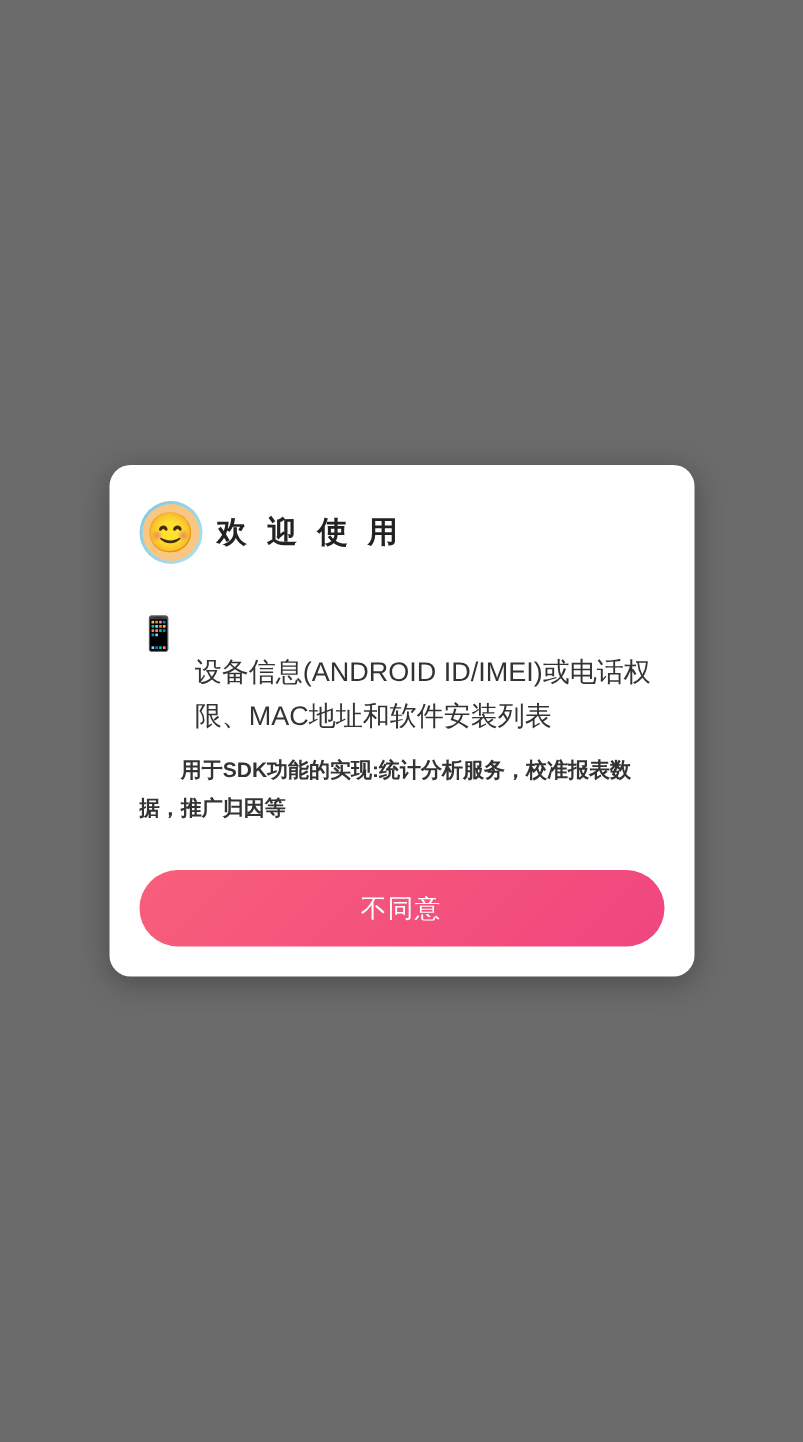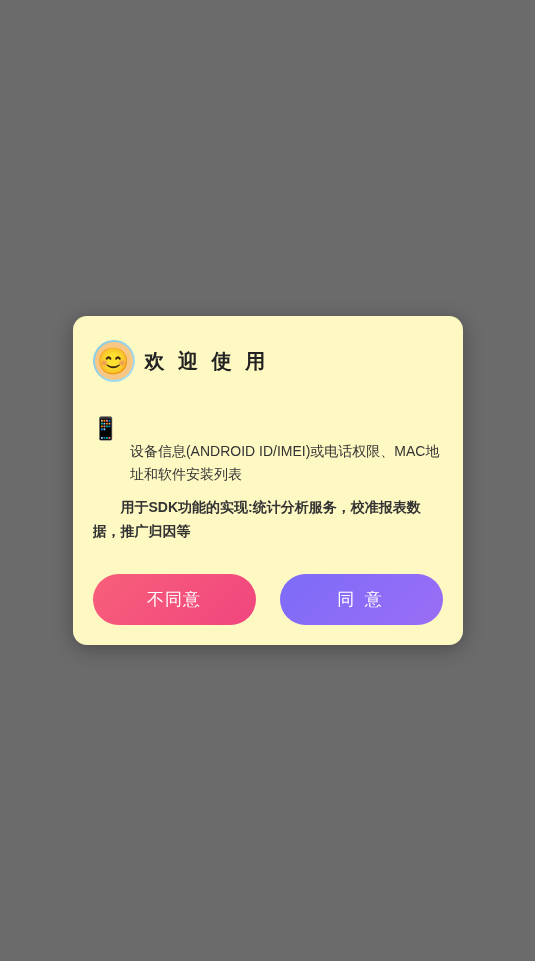--- a/index.html
+++ b/index.html
@@ -12,21 +12,21 @@
       width: 535px;
       height: 961px;
       background-color: #6b6b6b;
       display: flex;
       align-items: center;
       justify-content: center;
       font-family: "PingFang SC", "Microsoft YaHei", "SimHei", sans-serif;
     }
 
     .dialog {
-      background: #fef9c3;
+      background: #ffffff;
       border-radius: 14px;
       width: 390px;
       padding: 24px 20px 20px 20px;
       box-shadow: 0 4px 20px rgba(0,0,0,0.3);
       max-height: 520px;
       overflow: hidden;
       display: flex;
       flex-direction: column;
     }
 
@@ -102,38 +102,39 @@
     }
 
     .phone-icon {
       font-size: 22px;
       flex-shrink: 0;
       margin-top: 2px;
       color: #333;
     }
 
     .device-info-text {
-      font-size: 14px;
+      font-size: 18px;
       color: #333;
       line-height: 1.6;
       margin-top: 32px;
     }
 
     .sdk-text {
       font-size: 14px;
       color: #333;
       line-height: 1.75;
       font-weight: bold;
     }
 
     .dialog-footer {
       display: flex;
       gap: 24px;
       justify-content: space-between;
       margin-top: 4px;
+      flex-direction: column;
     }
 
     .btn-disagree {
       flex: 1;
       padding: 14px 0;
       border: none;
       border-radius: 30px;
       background: linear-gradient(135deg, #f85f7a, #f0467f);
       color: #ffffff;
       font-size: 17px;
@@ -171,15 +172,14 @@
     <div class="device-info-row">
       <span class="phone-icon">📱</span>
       <span class="device-info-text">设备信息(ANDROID ID/IMEI)或电话权限、MAC地址和软件安装列表</span>
     </div>
 
     <p class="sdk-text">用于SDK功能的实现:统计分析服务，校准报表数据，推广归因等</p>
   </div>
 
   <div class="dialog-footer">
     <button class="btn-disagree">不同意</button>
-    <button class="btn-agree">同  意</button>
   </div>
 </div>
 
 </body></html>

